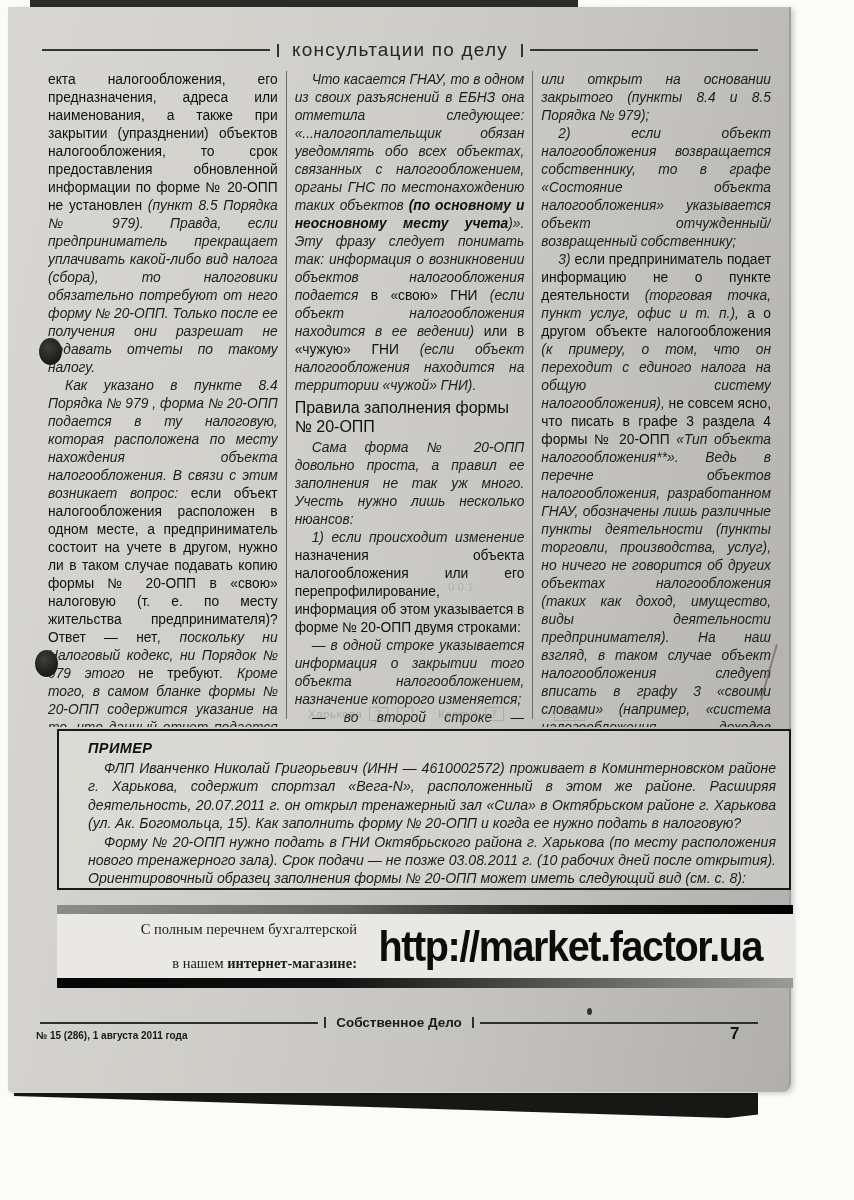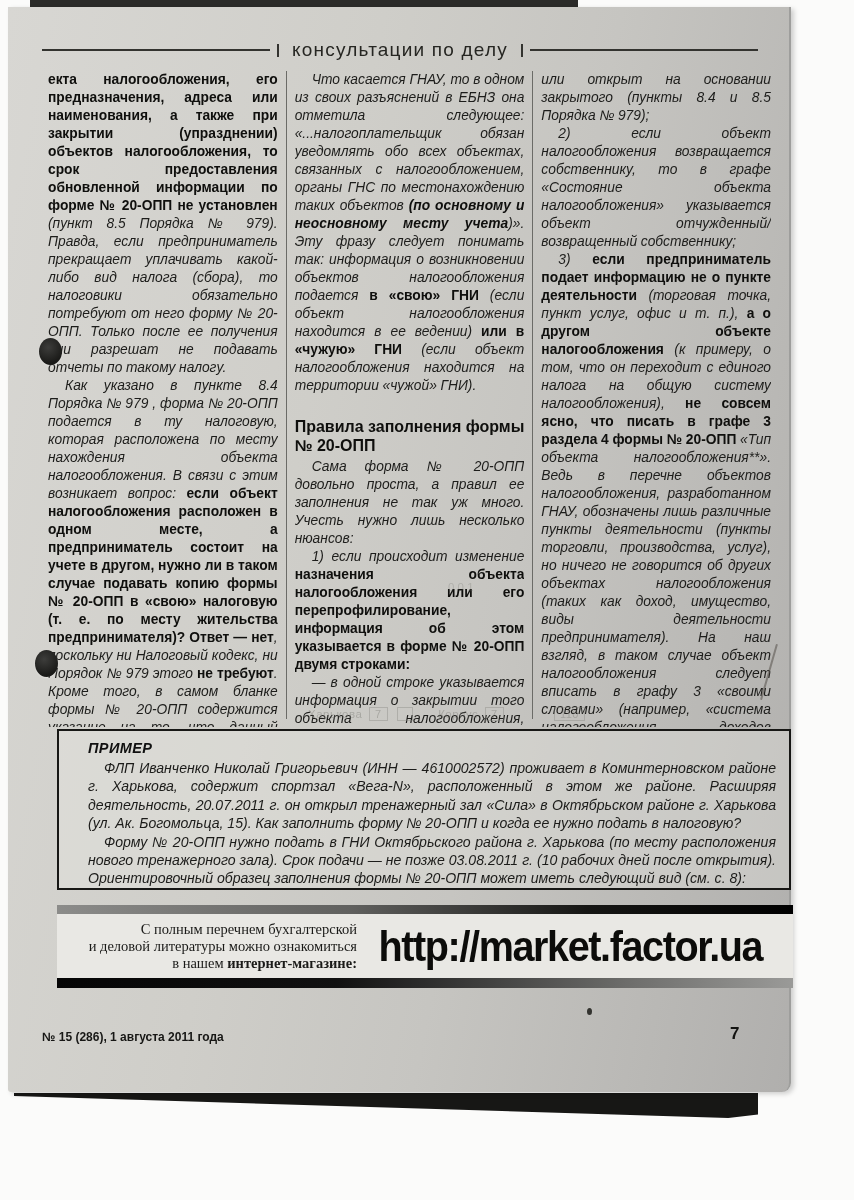--- a/index.html
+++ b/index.html
@@ -43,25 +43,25 @@
     display:grid;grid-template-columns:1fr 1px 1fr 1px 1fr;column-gap:8px;
   }
   .colsep{background:#6b6b67;height:648px;}
   .article-col{overflow:hidden;height:656px;}
   .article-col p{
     margin:0;font-size:13.8px;line-height:18px;text-align:justify;
     color:#1d1d1b;word-spacing:-0.2px;
   }
   .article-col p.ind{text-indent:17px;}
   .article-col h3{
-    margin:22px 0 3px;font-size:16px;line-height:19px;color:#0f0f0d;
+    margin:3px 0 3px;font-size:16px;line-height:19px;color:#0f0f0d;
     font-weight:bold;text-align:left;
   }
   .run-r{font-weight:normal;font-style:italic;}
-  .run-b{font-weight:bold;color:#0f0f0d;}
+  .run-b{font-weight:normal;color:#0f0f0d;}
   .run-i{font-style:italic;}
   .run-bi{font-weight:bold;font-style:italic;color:#0f0f0d;}
   
   .example-box{
     position:absolute;left:49px;top:722px;width:734px;height:161px;
     border:2px solid #171715;background:rgba(235,234,230,.35);
     padding:7px 13px 0 29px;box-sizing:border-box;overflow:hidden;
   }
   .example-label{
     font-weight:bold;font-style:italic;font-size:14.5px;letter-spacing:.4px;
@@ -87,21 +87,21 @@
     flex:1;text-align:center;font-weight:bold;font-size:43px;color:#0c0c0a;
     letter-spacing:-1.5px;transform:scaleX(.92);transform-origin:48% center;
     white-space:nowrap;
   }
   
   .footer-rule{position:absolute;left:32px;top:1008px;width:718px;display:flex;align-items:center;}
   .footer-rule .rule{flex:1;height:2px;background:#2e2e2a;}
   .footer-rule .tick{width:2px;height:11px;background:#2e2e2a;margin:0 6px;}
   .footer-journal{font-weight:bold;font-size:13.5px;color:#1b1b19;white-space:nowrap;padding:0 4px;}
   .footer-issue{
-    position:absolute;left:34px;top:1023px;font-weight:bold;font-size:12px;color:#171715;
+    position:absolute;left:28px;top:1023px;font-weight:bold;font-size:10px;color:#171715;
   }
   .page-num{position:absolute;left:722px;top:1017px;font-weight:bold;font-size:17px;color:#131311;}
   .ink-dot{position:absolute;left:579px;top:1001px;width:5px;height:7px;background:#33332f;border-radius:50%;}
   
   .ghost{position:absolute;color:#72726c;opacity:.38;font-size:11.5px;white-space:nowrap;}
   .ghost .gbox{display:inline-block;border:1px solid #85857f;padding:0 5px;margin:0 3px;font-size:11px;}
   .ghost-form{left:300px;top:700px;letter-spacing:.5px;}
   .ghost-digits{left:440px;top:574px;opacity:.28;}
   .pen-mark{
     position:absolute;left:760px;top:636px;width:2px;height:58px;background:#56514b;
@@ -128,21 +128,21 @@
     <div class="article-col">
         <p><span class="run-b">екта налогообложения, его предназначения, адреса или наименования, а также при закрытии (упразднении) объектов налогообложения, то срок предоставления обновленной информации по форме № 20-ОПП не установлен </span><span class="run-i">(пункт 8.5 Порядка № 979)</span><span class="run-r">. Правда, если предприниматель прекращает уплачивать какой-либо вид налога (сбора), то налоговики обязательно потребуют от него форму № 20-ОПП. Только после ее получения они разрешат не подавать отчеты по такому налогу.</span></p>
         <p class="ind"><span class="run-r">Как указано в </span><span class="run-i">пункте 8.4 Порядка № 979</span><span class="run-r"> , форма № 20-ОПП подается в ту налоговую, которая расположена по месту нахождения объекта налогообложения. В связи с этим возникает вопрос: </span><span class="run-b">если объект налогообложения расположен в одном месте, а предприниматель состоит на учете в другом, нужно ли в таком случае подавать копию формы № 20-ОПП в «свою» налоговую (т. е. по месту жительства предпринимателя)? Ответ — нет</span><span class="run-r">, поскольку ни </span><span class="run-i">Налоговый кодекс</span><span class="run-r">, ни </span><span class="run-i">Порядок № 979</span><span class="run-r"> этого </span><span class="run-b">не требуют</span><span class="run-r">. Кроме того, в самом бланке формы № 20-ОПП содержится указание на то, что данный отчет подается в ГНИ </span><span class="run-b">по местонахождению объекта налогообложения</span><span class="run-r">.</span></p>
       </div>
     <div class="colsep"></div>
     <div class="article-col">
         <p class="ind"><span class="run-r">Что касается ГНАУ, то в одном из своих разъяснений в ЕБНЗ она отметила следующее: </span><span class="run-i">«...налогоплательщик обязан уведомлять обо всех объектах, связанных с налогообложением, органы ГНС по местонахождению таких объектов </span><span class="run-bi">(по основному и неосновному месту учета</span><span class="run-i">)»</span><span class="run-r">. Эту фразу следует понимать так: информация о возникновении объектов налогообложения подается </span><span class="run-b">в «свою» ГНИ</span><span class="run-r"> (если объект налогообложения находится в ее ведении) </span><span class="run-b">или в «чужую» ГНИ</span><span class="run-r"> (если объект налогообложения находится на территории «чужой» ГНИ).</span></p>
         <h3><span class="run-b">Правила заполнения формы № 20-ОПП</span></h3>
         <p class="ind"><span class="run-r">Сама форма № 20-ОПП довольно проста, а правил ее заполнения не так уж много. Учесть нужно лишь несколько нюансов:</span></p>
         <p class="ind"><span class="run-r">1) если происходит изменение </span><span class="run-b">назначения объекта налогообложения или его перепрофилирование, информация об этом указывается в форме № 20-ОПП двумя строками:</span></p>
-        <p class="ind"><span class="run-r">— в одной строке указывается информация о закрытии того объекта налогообложения, назначение касается изменяется;</span></p>
+        <p class="ind"><span class="run-r">— в одной строке указывается информация о закрытии того объекта налогообложением, назначение которого изменяется;</span></p>
         <p class="ind"><span class="run-r">— во второй строке — обновленная информация об объекте налогообложения, который создан</span></p>
       </div>
     <div class="colsep"></div>
     <div class="article-col">
         <p><span class="run-r">или открыт на основании закрытого </span><span class="run-i">(пункты 8.4 и 8.5 Порядка № 979)</span><span class="run-r">;</span></p>
         <p class="ind"><span class="run-r">2) если объект налогообложения возвращается собственнику, то в графе «Состояние объекта налогообложения» указывается объект отчужденный/возвращенный собственнику;</span></p>
         <p class="ind"><span class="run-r">3) </span><span class="run-b">если предприниматель подает информацию не о пункте деятельности</span><span class="run-r"> (торговая точка, пункт услуг, офис и т. п.), </span><span class="run-b">а о другом объекте налогообложения</span><span class="run-r"> (к примеру, о том, что он переходит с единого налога на общую систему налогообложения), </span><span class="run-b">не совсем ясно, что писать в графе 3 раздела 4 формы № 20-ОПП </span><span class="run-i">«Тип объекта налогообложения**»</span><span class="run-r">. Ведь в перечне объектов налогообложения, разработанном ГНАУ, обозначены лишь различные пункты деятельности (пункты торговли, производства, услуг), но ничего не говорится об других объектах налогообложения (таких как доход, имущество, виды деятельности предпринимателя). На наш взгляд, в таком случае объект налогообложения следует вписать в графу 3 «своими словами» (например, «система налогообложения доходов физического лица — предпринимателя»).</span></p>
         <p class="ind"><span class="run-r">Рассмотрим пример заполнения формы № 20-ОПП.</span></p>
       </div>
   </div>
@@ -166,28 +166,35 @@
         <p class="ind"><span class="run-r">ФЛП Иванченко Николай Григорьевич (ИНН — 4610002572) проживает в Коминтерновском районе г. Харькова, содержит спортзал «Вега-N», расположенный в этом же районе. Расширяя деятельность, 20.07.2011 г. он открыл тренажерный зал «Сила» в Октябрьском районе г. Харькова (ул. Ак. Богомольца, 15). Как заполнить форму № 20-ОПП и когда ее нужно подать в налоговую?</span></p>
         <p class="ind"><span class="run-r">Форму № 20-ОПП нужно подать в ГНИ Октябрьского района г. Харькова (по месту расположения нового тренажерного зала). Срок подачи — не позже 03.08.2011 г. (10 рабочих дней после открытия). Ориентировочный образец заполнения формы № 20-ОПП может иметь следующий вид (см. с. 8):</span></p>
       </div>
   </div>
 
   <div class="ad-box">
     <div class="ad-bar-top"></div>
     <div class="ad-content">
       <div class="ad-text">
         <span>С полным перечнем бухгалтерской</span><br>
-        <span>и деловой литературы можно ознакомиться</span><br>
+        <br>
         <span>в нашем </span><b>интернет-магазине:</b>
       </div>
       <div class="ad-url">http://market.factor.ua</div>
     </div>
     <div class="ad-bar-bottom"></div>
   </div>
 
   <div class="ink-dot"></div>
+  <div class="footer-rule">
+    <div class="rule"></div>
+    <div class="tick"></div>
+    <div class="footer-journal">Собственное Дело</div>
+    <div class="tick"></div>
+    <div class="rule"></div>
+  </div>
   <div class="footer-issue">№ 15 (286), 1 августа 2011 года</div>
   <div class="page-num">7</div>
 
   <div class="hole hole-1"></div>
   <div class="hole hole-2"></div>
 
 </div>
 
 </body></html>

